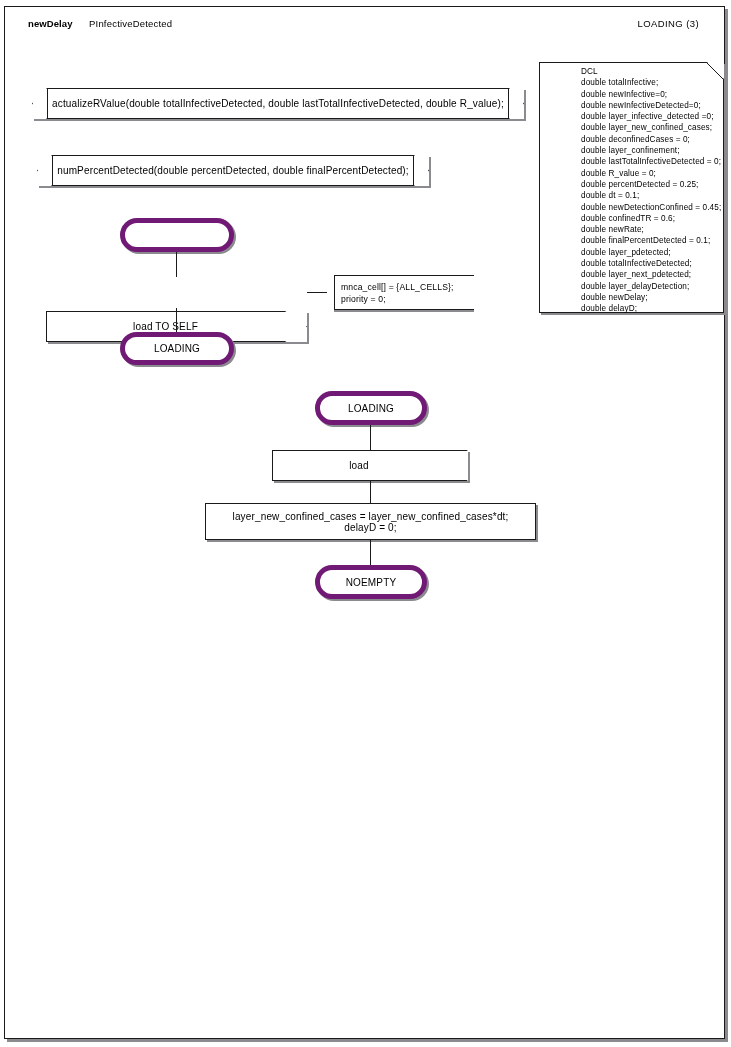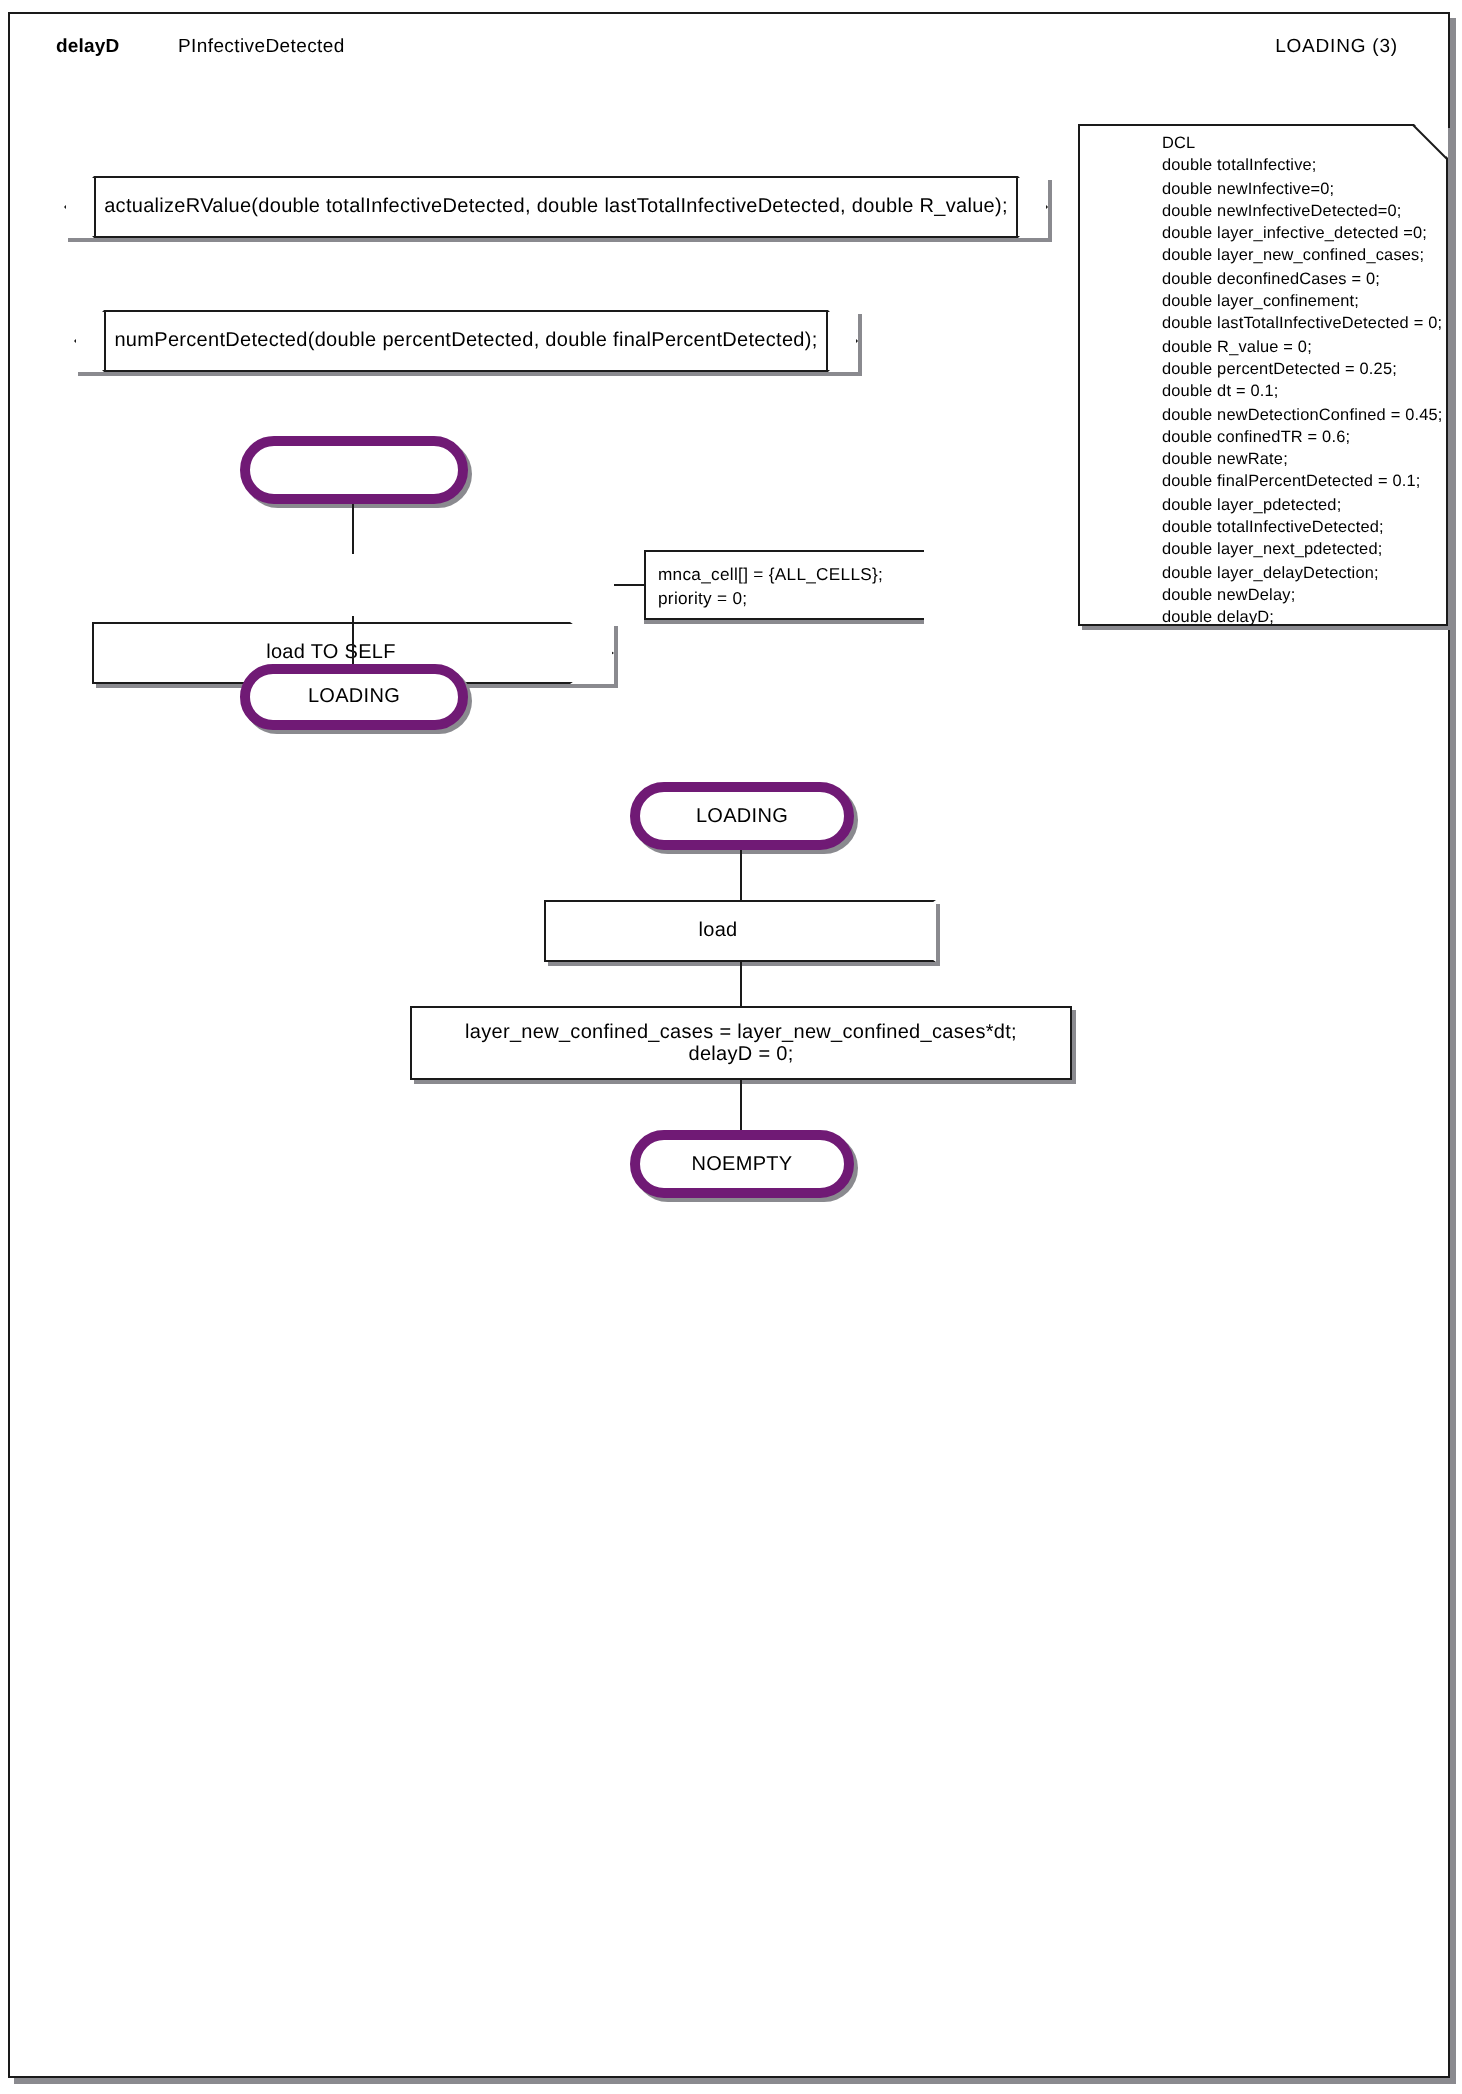--- a/index.html
+++ b/index.html
@@ -252,21 +252,21 @@
     pointer-events: none;
   }
 </style>
 </head>
 <body>
 
 <div id="page">
 
   <div class="page-frame"></div>
 
-  <div class="hdr hdr-kw">delayD</div>
+  <div class="hdr hdr-kw">newDelay</div>
   <div class="hdr hdr-name">PInfectiveDetected</div>
   <div class="hdr hdr-page">LOADING (3)</div>
 
   <div class="dcl-box">
     <div class="dcl-shape"></div>
     <svg class="dcl-fold" viewBox="0 0 18 18">
       <path d="M 0.5 0.5 L 17.5 17.5" stroke="#1a1a1a" stroke-width="1" fill="none"></path>
     </svg>
     <div class="dcl-text">DCL
 double totalInfective;
@@ -312,21 +312,21 @@
 
   <div class="output-sym" style="left:46px; top:277px; width:261px; height:31px;">
     <div class="out-body"></div>
     <div class="out-label shape-text">load TO SELF</div>
   </div>
 
   <svg class="diag-connector" style="left:300px; top:277px; width:28px; height:31px;" viewBox="0 0 28 31">
     <path d="M 7 15.5 L 27 15.5" stroke="#1a1a1a" stroke-width="1" fill="none"></path>
   </svg>
 
-  <div class="comment-sym" style="left:322px; top:275px; width:140px; height:35px;padding-left:36px;">
+  <div class="comment-sym" style="left:334px; top:275px; width:140px; height:35px;padding-left:36px;">
     <div class="comment-text">mnca_cell[] = {ALL_CELLS};
 priority = 0;</div>
   </div>
 
   <div class="vline" style="left:176px; top:308px; height:24px;"></div>
 
   <div class="state-sym" style="left:120px; top:332px; width:114px; height:33px;">
     <span class="shape-text">LOADING</span>
   </div>
 

